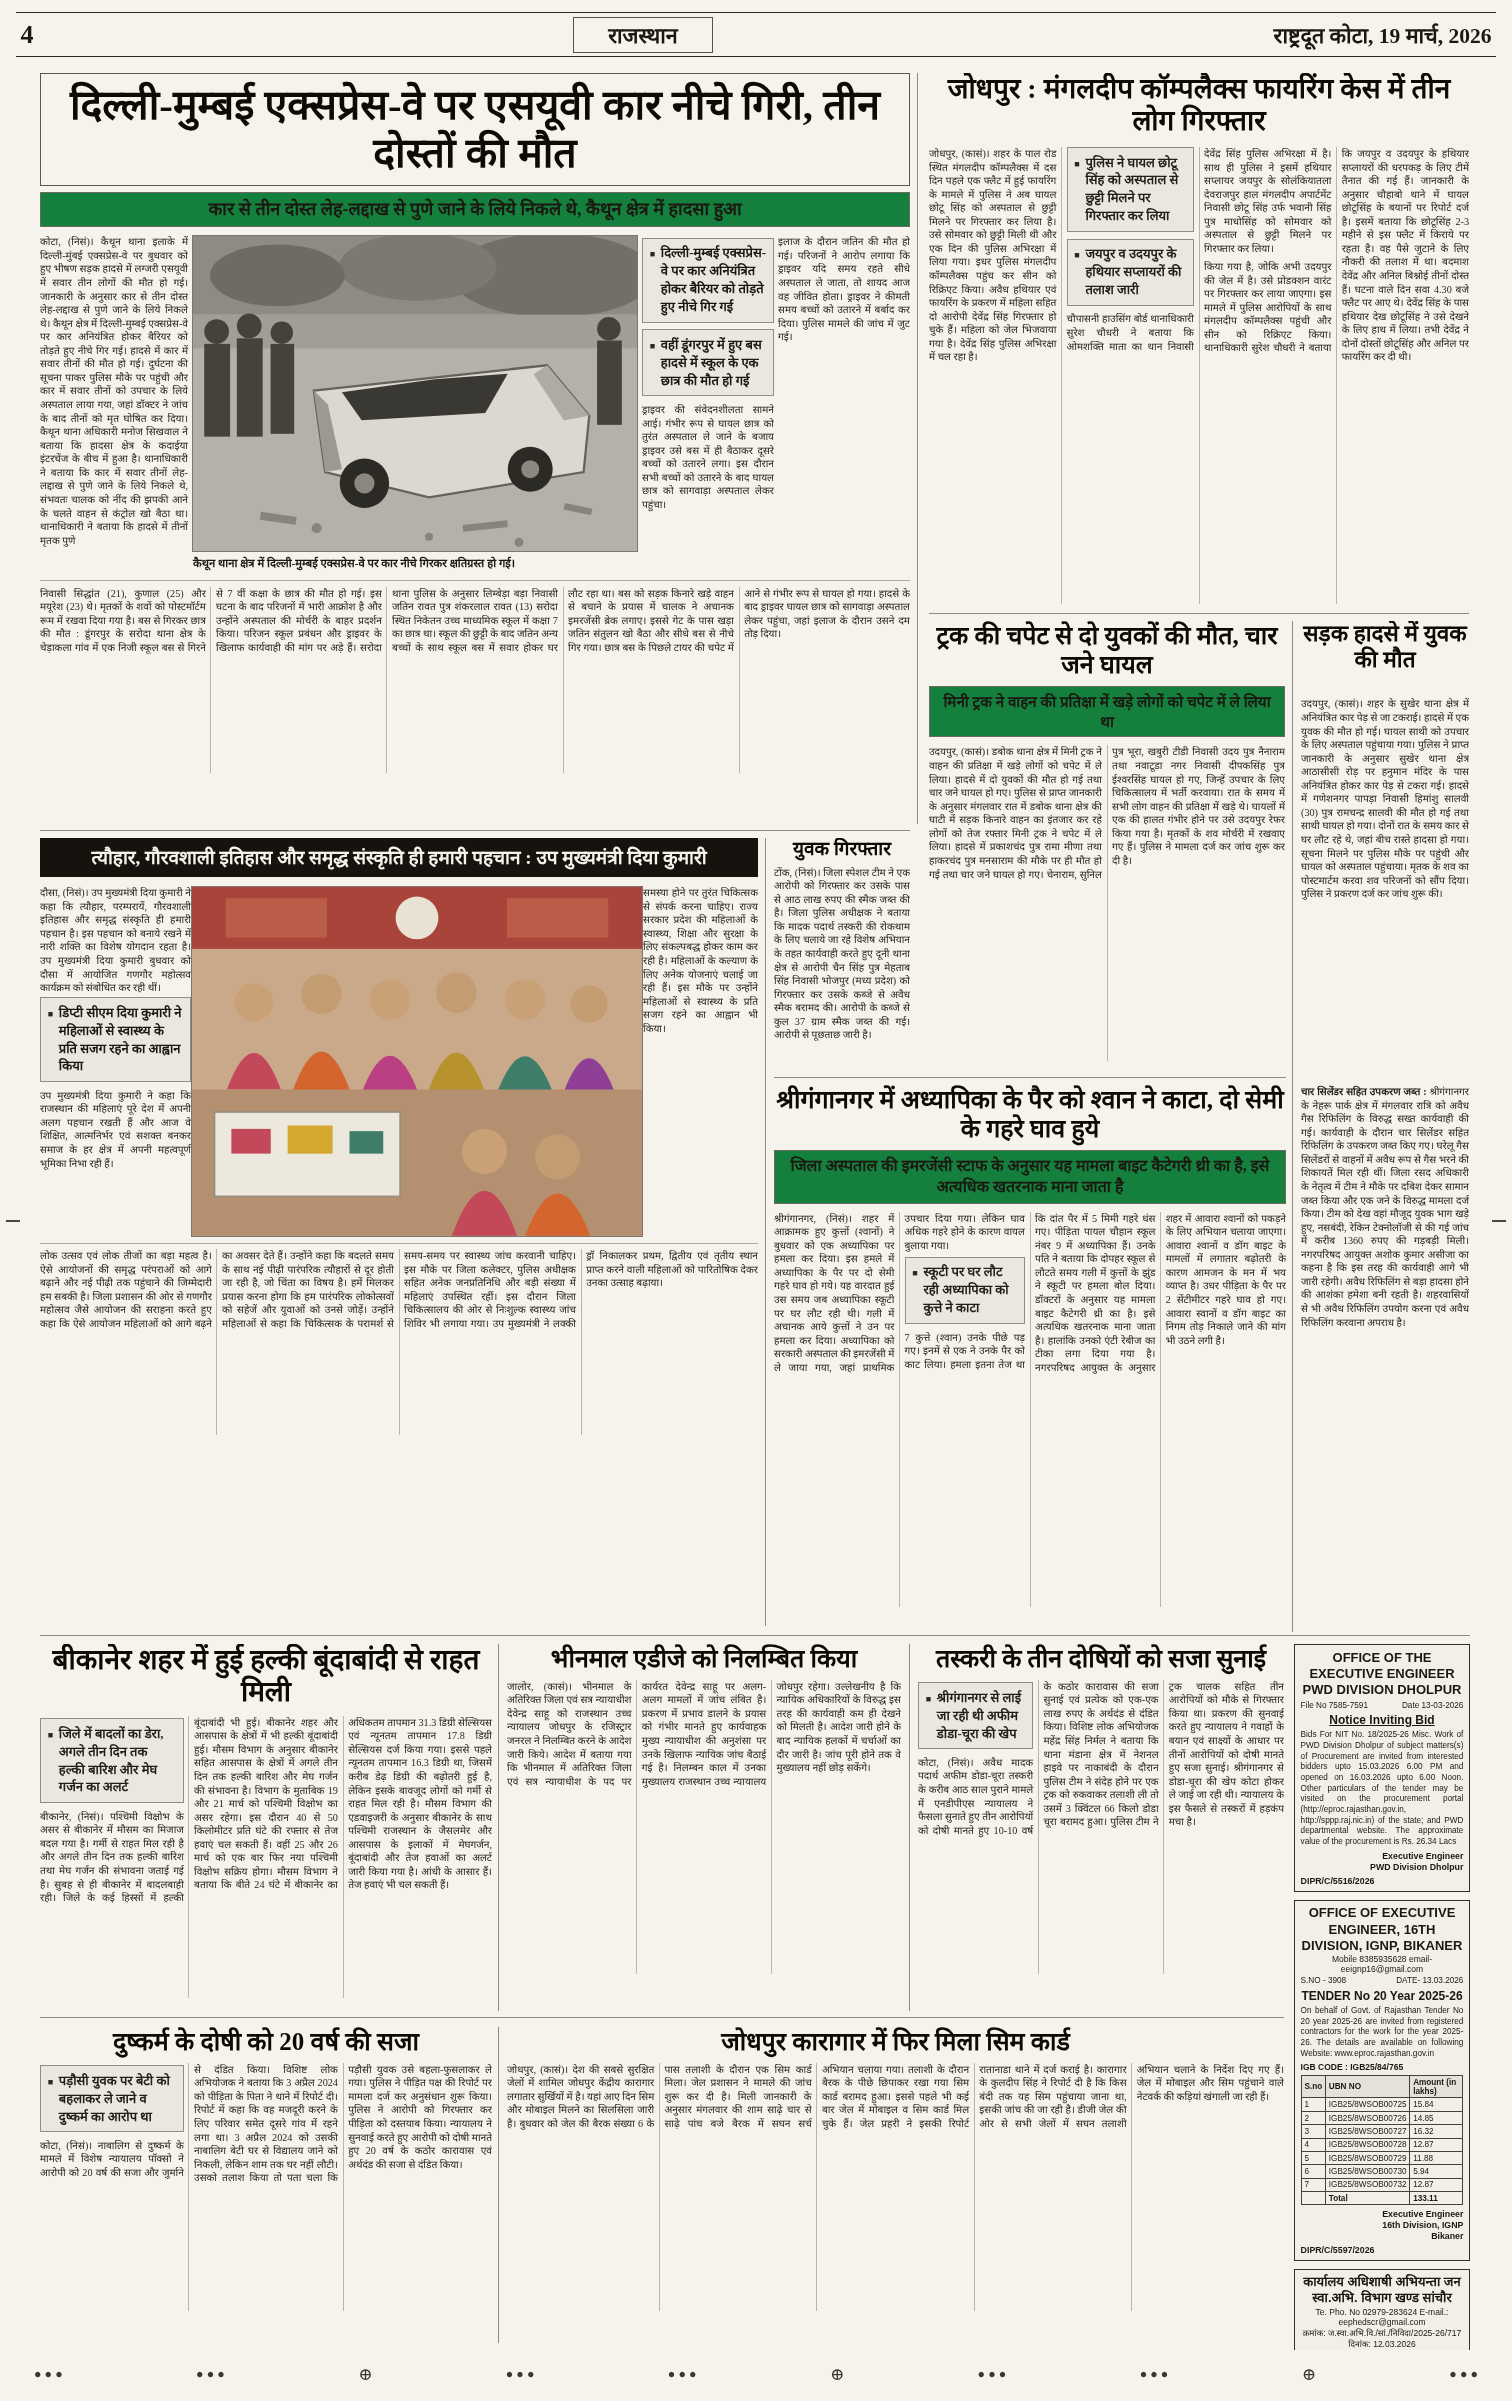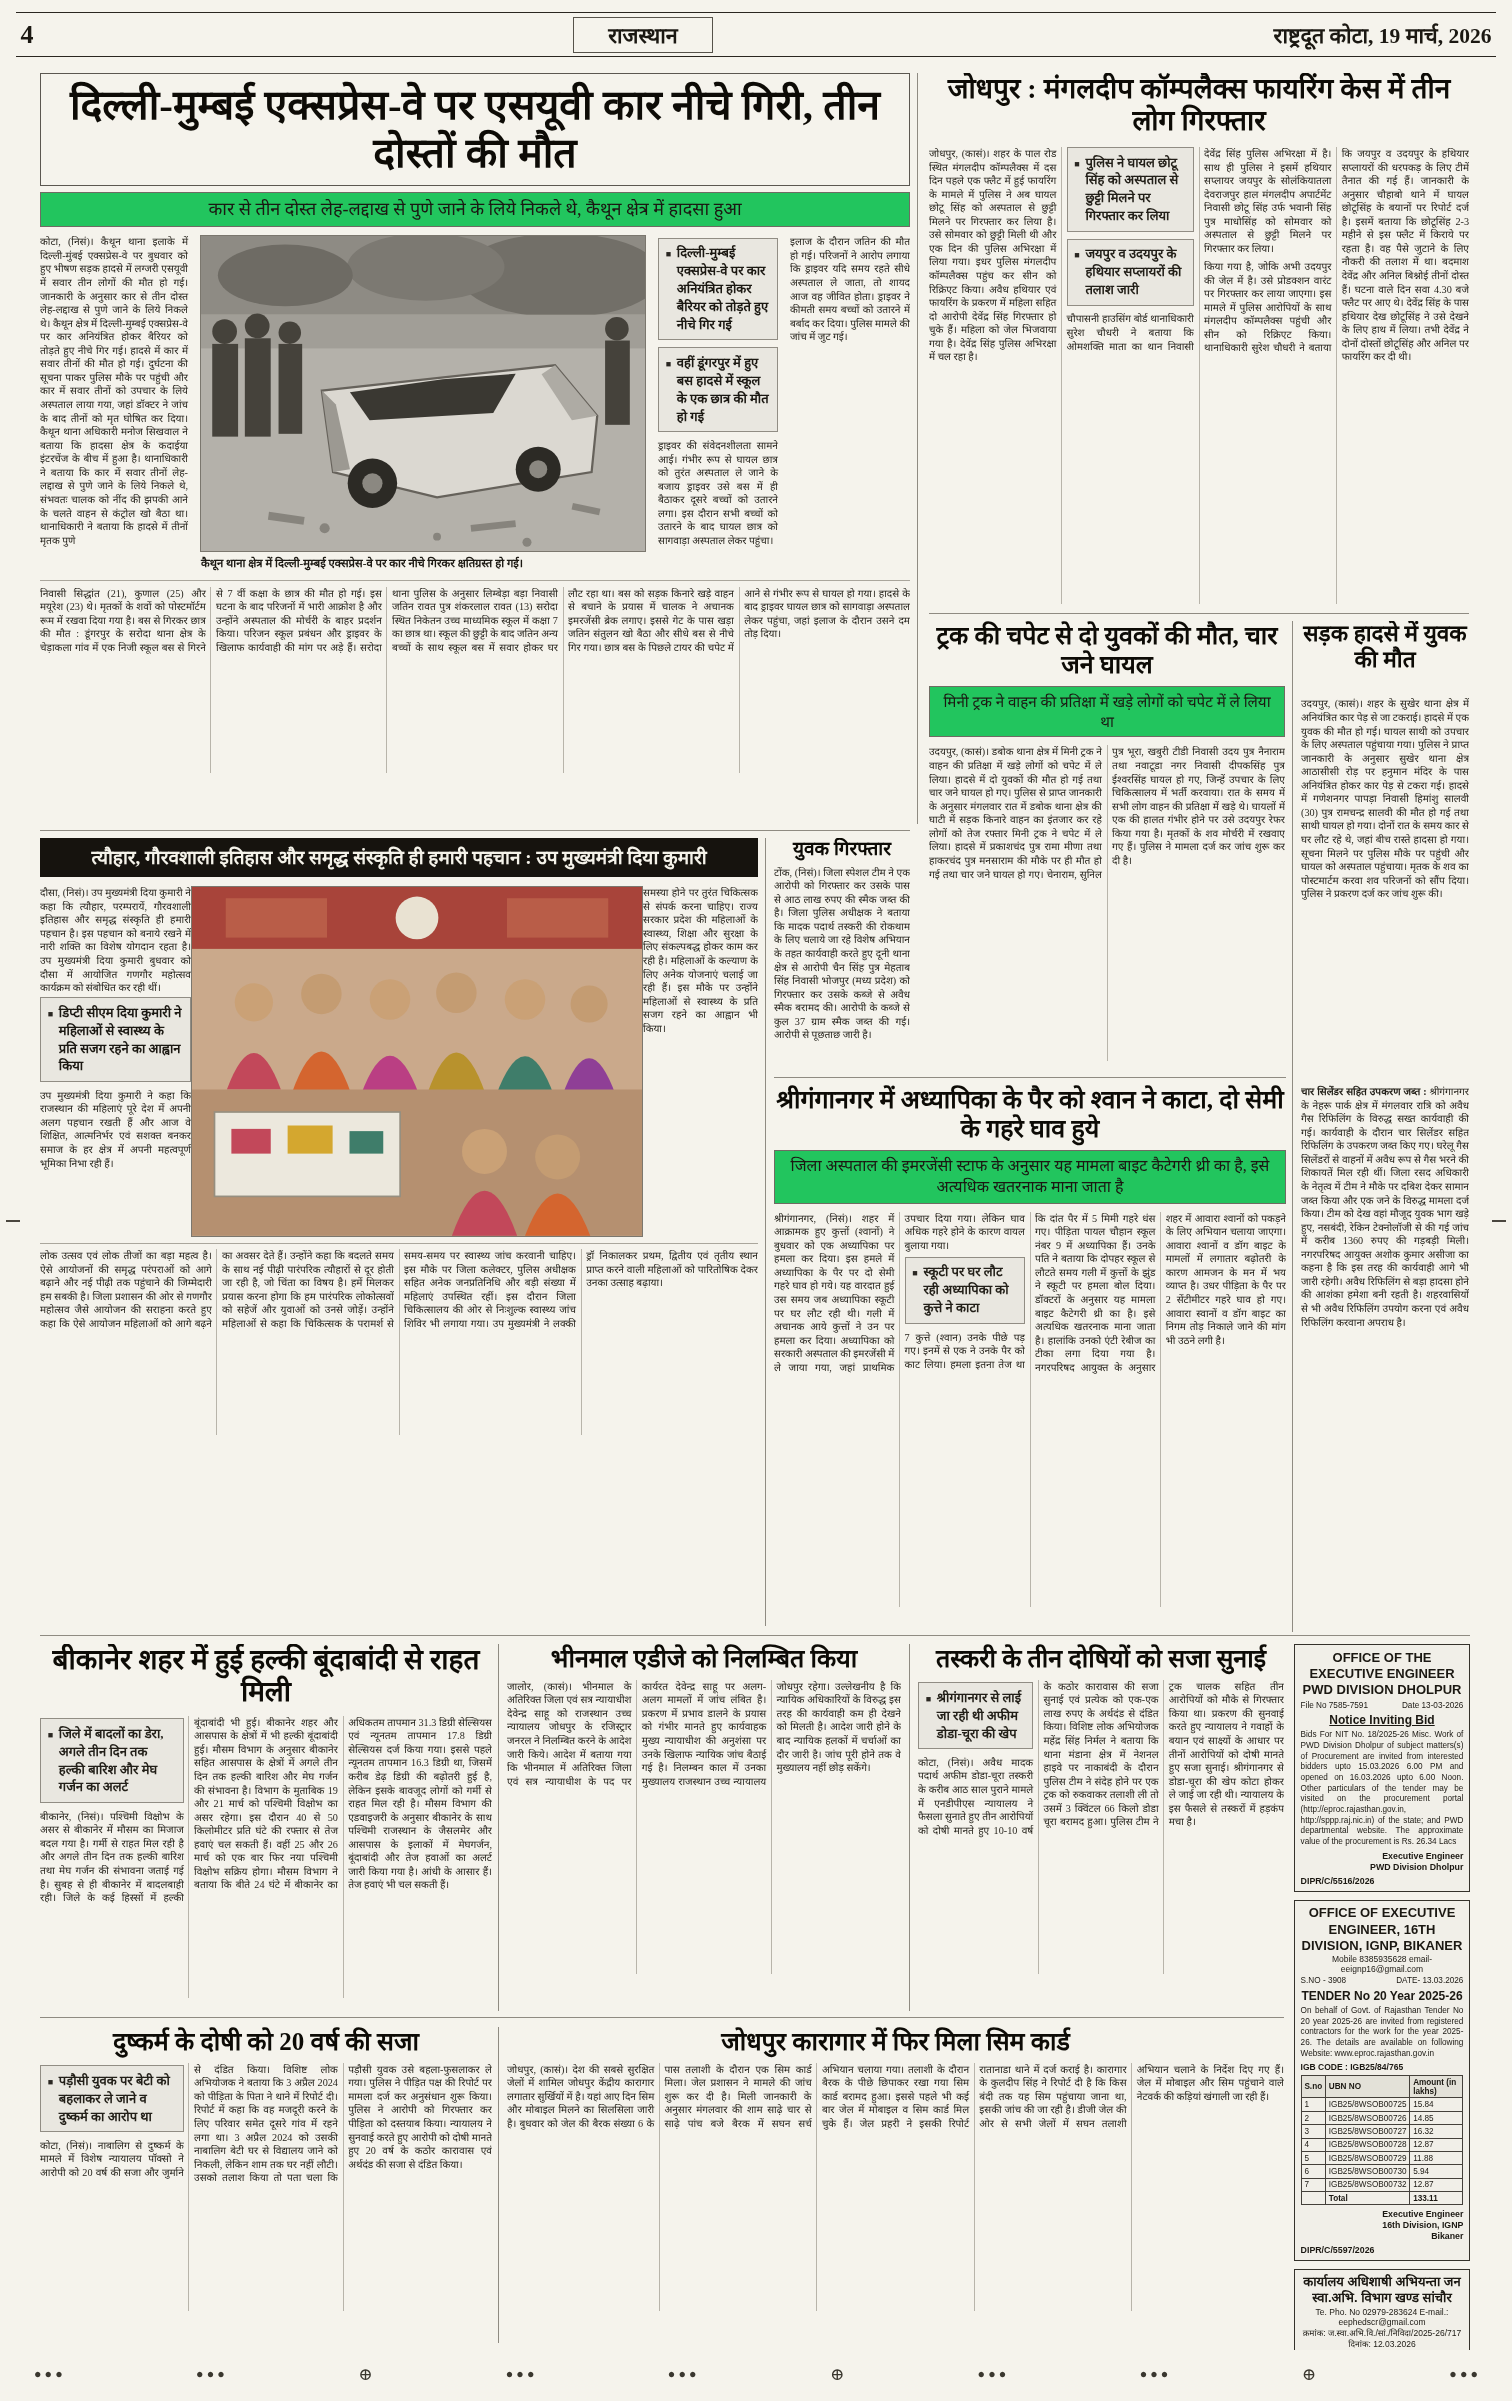--- a/index.html
+++ b/index.html
@@ -16,21 +16,21 @@
 .edition-box{border:1.1px solid #56524a;padding:2.3px 34px;font-size:21.5px;font-weight:bold}
 .dateline{font-size:21.5px;font-weight:bold;width:350px;text-align:right}
 
 .hl{font-weight:bold;color:#0d0b06;line-height:1.16;text-align:center}
 .hl-xl{font-size:41px}
 .hl-lg{font-size:28px}
 .hl-md{font-size:25px}
 .hl-s{font-size:22.6px}
 .hl-xs{font-size:19px}
 .box-headline{border:1.1px solid #5b5750;padding:8px 9px;margin-bottom:5.6px}
-.subbar{border:0.6px solid #6f6b63;background:#22c55e;font-size:18px;font-weight:normal;text-align:center;padding:5.1px 6.8px;margin-bottom:8px;line-height:1.3}
+.subbar{border:0.6px solid #6f6b63;background:#15803d;font-size:18px;font-weight:bold;text-align:center;padding:5.1px 6.8px;margin-bottom:8px;line-height:1.3}
 .blackbar{background:#16130e;color:#f5f3ea;font-size:19px;font-weight:bold;text-align:center;padding:6.8px 9px;margin-bottom:9px;line-height:1.35}
 
 .bt{font-size:10.2px;line-height:1.33;text-align:justify;color:#221f18}
 .bt p{margin-bottom:4.5px}
 .c2{column-count:2}.c3{column-count:3}.c4{column-count:4}.c5{column-count:5}
 .c2,.c3,.c4,.c5{column-gap:10.2px;column-rule:0.6px solid #b8b4aa}
 
 .inset,.bullet-box{background:#e9e7e0;border:0.6px solid #918d84;padding:5.6px 6.8px;margin:2.3px 0 6.8px;
   font-size:13px;font-weight:bold;line-height:1.38;break-inside:avoid;display:flex;gap:5.6px;text-align:left}
 .sq::before{content:"■";font-size:9px;line-height:1.8;color:#2a2722}
@@ -46,21 +46,21 @@
 .notice .n-sign{text-align:right;font-weight:bold;font-size:8.8px;line-height:1.25;margin-top:3.4px}
 .notice .n-dipr{font-weight:bold;font-size:8.8px;margin-top:3.4px}
 .ntable{width:100%;border-collapse:collapse;margin:3.4px 0;font-size:8.2px}
 .ntable th,.ntable td{border:0.6px solid #44403a;padding:1.7px 2.8px;text-align:left}
 .ntable th{background:#e3e1d8}
 
 .footer-marks{position:absolute;left:34px;right:34px;bottom:16px;display:flex;justify-content:space-between;align-items:center;font-size:12.4px;color:#3a372f}
 .footer-marks .reg{font-size:17px}
 .crop-dash{position:absolute;width:14.7px;height:1.7px;background:#4a463f}
 .lead-bold{font-weight:bold}
-.suv-grid{display:grid;grid-template-columns:148px 446px 1fr 1fr;gap:12px}
+.suv-grid{display:grid;grid-template-columns:148px 446px 1fr 1fr;gap:4px}
 .dausa-grid{display:grid;grid-template-columns:151px 452px 1fr;}
 .mini-rule{border-bottom:0.6px solid #aaa69c;margin:5.6px 0}
 </style>
 </head>
 <body>
 
 <div class="page">
 
   <div class="masthead">
     <div class="mast-row">

